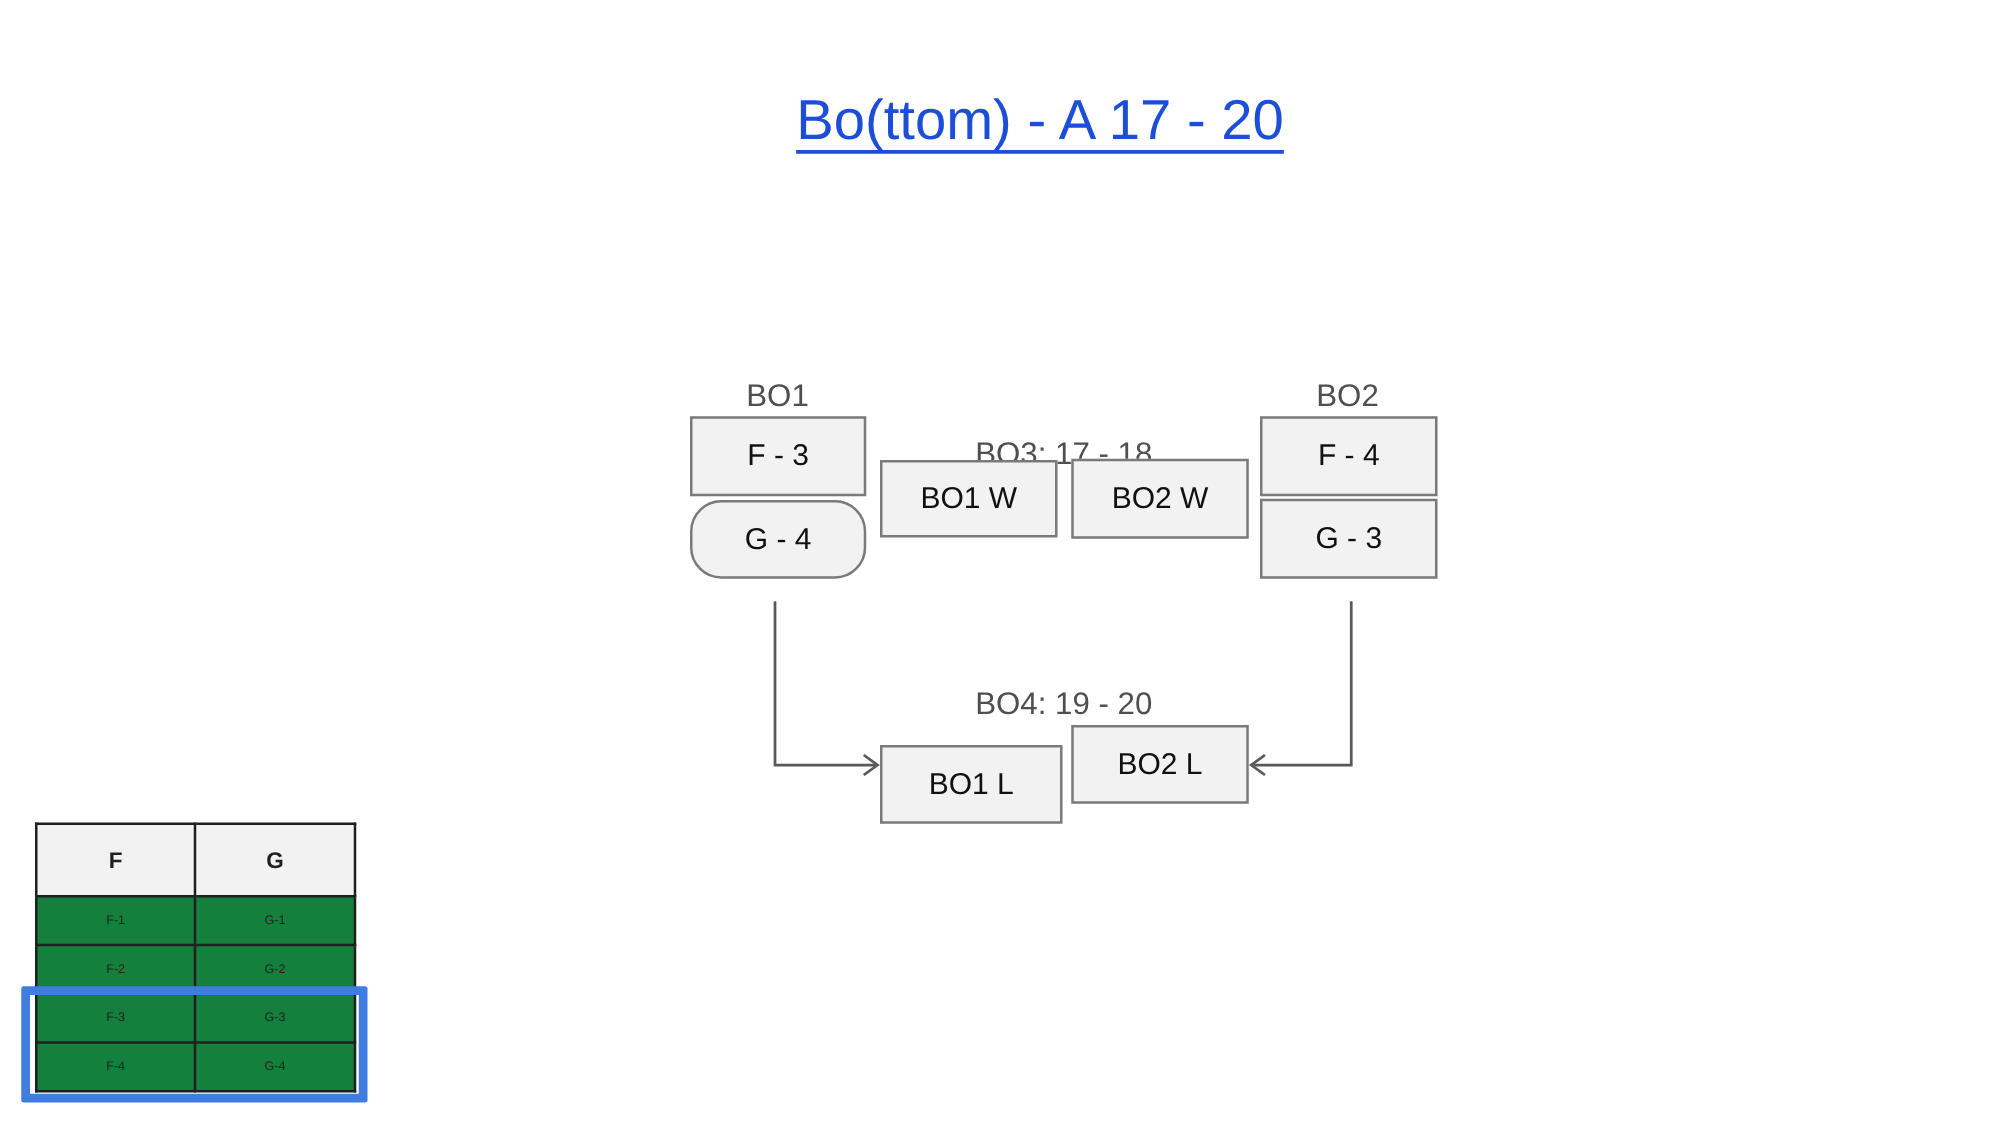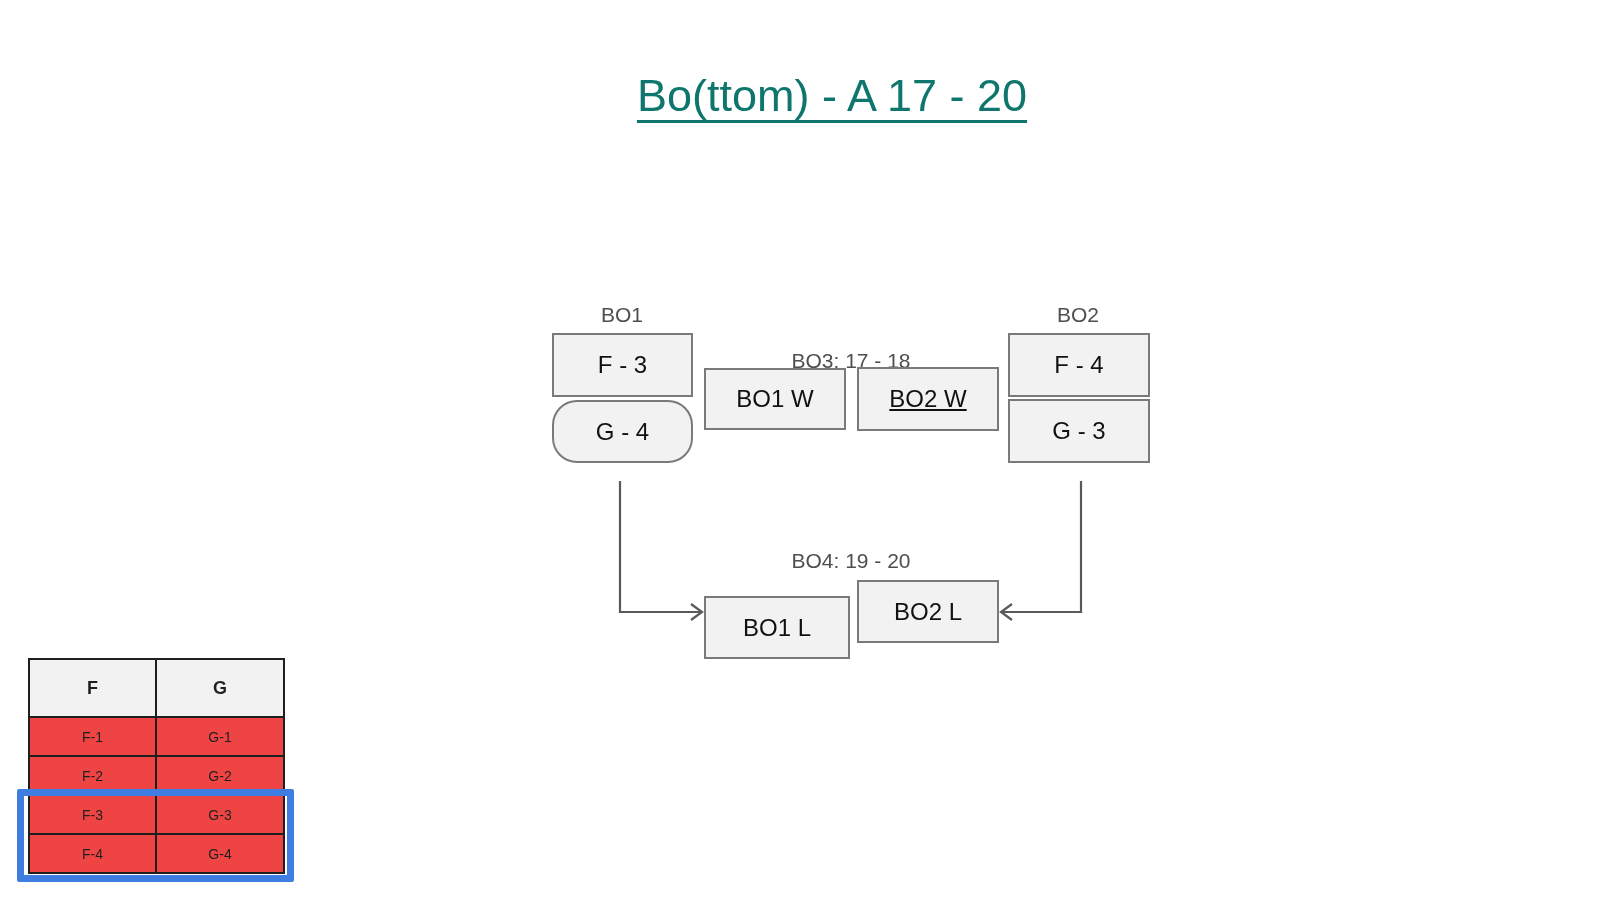--- a/index.html
+++ b/index.html
@@ -16,21 +16,21 @@
     overflow: hidden;
   }
 
   
   .title {
     position: absolute;
     top: 70px;
     left: 832px;
     transform: translateX(-50%);
     font-size: 45px;
-    color: #0f766e;
+    color: #1d4ed8;
     white-space: nowrap;
     text-decoration: underline;
     text-decoration-thickness: 3px;
     text-underline-offset: 9px;
   }
 
   
   .box {
     position: absolute;
     box-sizing: border-box;
@@ -41,29 +41,29 @@
     justify-content: center;
     font-size: 24px;
     color: #111111;
     white-space: nowrap;
   }
   .box-bo1f { left: 552px;  top: 333px; width: 141px; height: 64px; }
   .box-bo1g { left: 552px;  top: 400px; width: 141px; height: 63px; border-radius: 25px; }
   .box-bo2f { left: 1008px; top: 333px; width: 142px; height: 64px; }
   .box-bo2g { left: 1008px; top: 399px; width: 142px; height: 64px; }
   .box-bo3l { left: 704px;  top: 368px; width: 142px; height: 62px; }
-  .box-bo3r { left: 857px;  top: 367px; width: 142px; height: 64px; text-decoration: underline; }
+  .box-bo3r { left: 857px;  top: 367px; width: 142px; height: 64px; }
   .box-bo4l { left: 704px;  top: 596px; width: 146px; height: 63px; }
   .box-bo4r { left: 857px;  top: 580px; width: 142px; height: 63px; text-align: center; }
 
   
   .lbl {
     position: absolute;
     transform: translateX(-50%);
-    font-size: 21px;
+    font-size: 25px;
     color: var(--label_text, #4f4f4f);
     white-space: nowrap;
   }
   .lbl-bo1 { left: 622px;  top: 303px; }
   .lbl-bo2 { left: 1078px; top: 303px; }
   .lbl-bo3 { left: 851px;  top: 349px; }
   .lbl-bo4 { left: 851px;  top: 549px; }
 
   
   .arrows {
@@ -96,22 +96,22 @@
   .seed-table th {
     width: 127px;
     height: 58px;
     background: var(--box_fill, #f2f2f2);
     font-size: 18px;
     font-weight: bold;
   }
   .seed-table th + th { width: 128px; border-left-color: #9b9b9b; }
   .seed-table td {
     height: 39px;
-    font-size: 14px;
-    background: #ef4444;
+    font-size: 10px;
+    background: #15803d;
   }
 
   
   .highlight {
     position: absolute;
     left: 17px;
     top: 789px;
     width: 277px;
     height: 93px;
     box-sizing: border-box;

